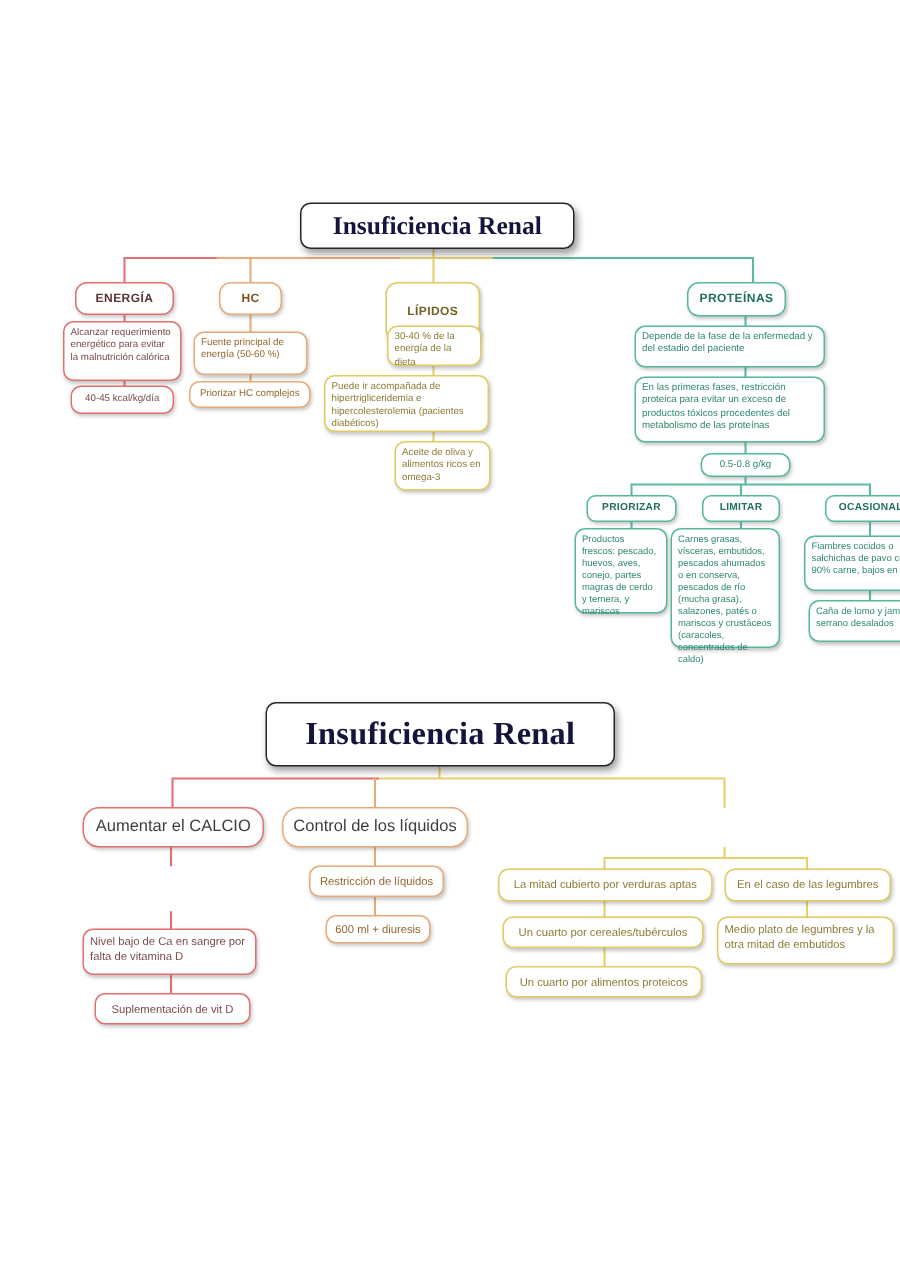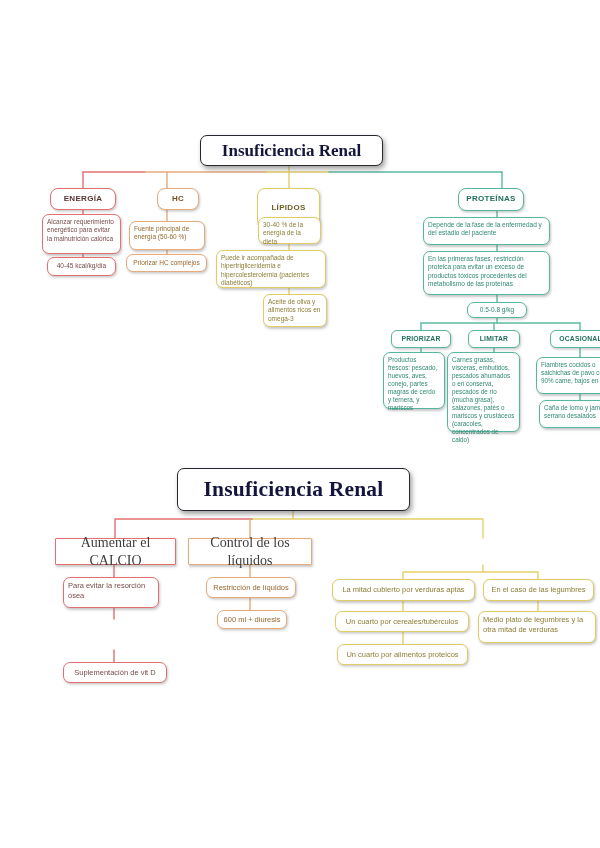--- a/index.html
+++ b/index.html
@@ -25,21 +25,21 @@
 
   .hdr1{font-size:8px;font-weight:700;letter-spacing:.3px;border-radius:8px;}
   .hdr1.c-red{color:#5c3434;text-align:right;}
   .hdr1.c-orange{color:#7a4f22;}
   .hdr1.c-yellow{color:#6f6226;}
   .hdr1.c-teal{color:#20705c;}
   .hdr2{font-size:6.8px;font-weight:700;letter-spacing:.2px;color:#20705c;border-radius:6px;}
   .sm{font-size:6.5px;}
   .xs{font-size:6.3px;}
 
-  .hdrB{font-size:14px;font-weight:500;color:#3d3d3d;border-radius:1px;font-family:Liberation Serif, serif;}
+  .hdrB{font-size:11px;font-weight:500;color:#3d3d3d;border-radius:11px;}
   .nB{font-size:7.5px;}
 
   .title-box{position:absolute;z-index:1;background:#fff;border:1.6px solid #26262e;
         border-radius:7px;box-sizing:border-box;display:flex;align-items:center;
         justify-content:center;box-shadow:2px 3px 5px rgba(45,45,45,.45);
         font-family:"Liberation Serif","DejaVu Serif",serif;font-weight:700;color:#14143c;}
   .t1{font-size:17px;}
   .t2{font-size:21.5px;letter-spacing:.2px;}
 </style>
 </head>
@@ -88,21 +88,21 @@
       <path class="s-yellow" d="M376,601 V611 M376,632 V644 M511,601 V611"></path>
     </g>
   </svg>
 
   <div class="title-box t1" style="left:173px;top:135px;width:183px;height:31px;">Insuficiencia Renal</div>
 
   <div class="node hdr1 c-red" style="left:23px;top:188px;width:66px;height:22px;">ENERGÍA</div>
   <div class="node sm txt c-red" style="left:15px;top:214px;width:79px;height:40px;">Alcanzar requerimiento energético para evitar la malnutrición calórica</div>
   <div class="node sm c-red" style="left:20px;top:257px;width:69px;height:19px;">40-45 kcal/kg/día</div>
 
-  <div class="node hdr1 c-orange" style="left:130px;top:188px;width:42px;height:22px;">HC</div>
+  <div class="node hdr1 c-orange" style="left:119px;top:188px;width:42px;height:22px;">HC</div>
   <div class="node sm txt c-orange" style="left:102px;top:221px;width:76px;height:29px;">Fuente principal de energía (50-60 %)</div>
   <div class="node sm c-orange" style="left:99px;top:254px;width:81px;height:18px;">Priorizar HC complejos</div>
 
   <div class="node hdr1 c-yellow" style="left:230px;top:188px;width:63px;height:40px;">LÍPIDOS</div>
   <div class="node sm txt c-yellow" style="left:231px;top:217px;width:63px;height:27px;">30-40 % de la energía de la dieta</div>
   <div class="node sm txt c-yellow" style="left:189px;top:250px;width:110px;height:38px;">Puede ir acompañada de hipertrigliceridemia e hipercolesterolemia (pacientes diabéticos)</div>
   <div class="node sm txt c-yellow" style="left:236px;top:294px;width:64px;height:33px;">Aceite de oliva y alimentos ricos en omega-3</div>
 
   <div class="node hdr1 c-teal" style="left:431px;top:188px;width:66px;height:23px;">PROTEÍNAS</div>
   <div class="node sm txt c-teal" style="left:396px;top:217px;width:127px;height:28px;">Depende de la fase de la enfermedad y del estadio del paciente</div>
@@ -115,26 +115,26 @@
   <div class="node hdr2 c-teal" style="left:441px;top:330px;width:52px;height:18px;">LIMITAR</div>
   <div class="node xs txt c-teal" style="left:420px;top:352px;width:73px;height:80px;">Carnes grasas, vísceras, embutidos, pescados ahumados o en conserva, pescados de río (mucha grasa), salazones, patés o mariscos y crustáceos (caracoles, concentrados de caldo)</div>
 
   <div class="node hdr2 c-teal" style="left:523px;top:330px;width:61px;height:18px;">OCASIONAL</div>
   <div class="node xs txt c-teal" style="left:509px;top:357px;width:82px;height:37px;">Fiambres cocidos o salchichas de pavo con 90% carne, bajos en sal</div>
   <div class="node xs txt c-teal" style="left:512px;top:400px;width:79px;height:28px;">Caña de lomo y jamón serrano desalados</div>
 
   <div class="title-box t2" style="left:150px;top:468px;width:233px;height:43px;">Insuficiencia Renal</div>
 
   <div class="node hdrB c-red" style="left:28px;top:538px;width:121px;height:27px;">Aumentar el CALCIO</div>
-  <div class="node nB txt c-red" style="left:36px;top:577px;width:96px;height:31px;">Para evitar la resorción ósea</div>
+  <div class="node nB txt c-red" style="left:28px;top:619px;width:116px;height:31px;">Nivel bajo de Ca en sangre por falta de vitamina D</div>
   <div class="node nB c-red" style="left:36px;top:662px;width:104px;height:21px;">Suplementación de vit D</div>
 
   <div class="node hdrB c-orange" style="left:161px;top:538px;width:124px;height:27px;">Control de los líquidos</div>
   <div class="node nB c-orange" style="left:179px;top:577px;width:90px;height:21px;">Restricción de líquidos</div>
   <div class="node nB c-orange" style="left:190px;top:610px;width:70px;height:19px;">600 ml + diuresis</div>
 
   <div class="node nB c-yellow" style="left:305px;top:579px;width:143px;height:22px;">La mitad cubierto por verduras aptas</div>
   <div class="node nB c-yellow" style="left:308px;top:611px;width:134px;height:21px;">Un cuarto por cereales/tubérculos</div>
   <div class="node nB c-yellow" style="left:310px;top:644px;width:131px;height:21px;">Un cuarto por alimentos proteicos</div>
   <div class="node nB c-yellow" style="left:456px;top:579px;width:111px;height:22px;">En el caso de las legumbres</div>
-  <div class="node nB txt c-yellow" style="left:451px;top:611px;width:118px;height:32px;">Medio plato de legumbres y la otra mitad de verduras</div>
+  <div class="node nB txt c-yellow" style="left:451px;top:611px;width:118px;height:32px;">Medio plato de legumbres y la otra mitad de embutidos</div>
 
 </div>
 
 </body></html>

